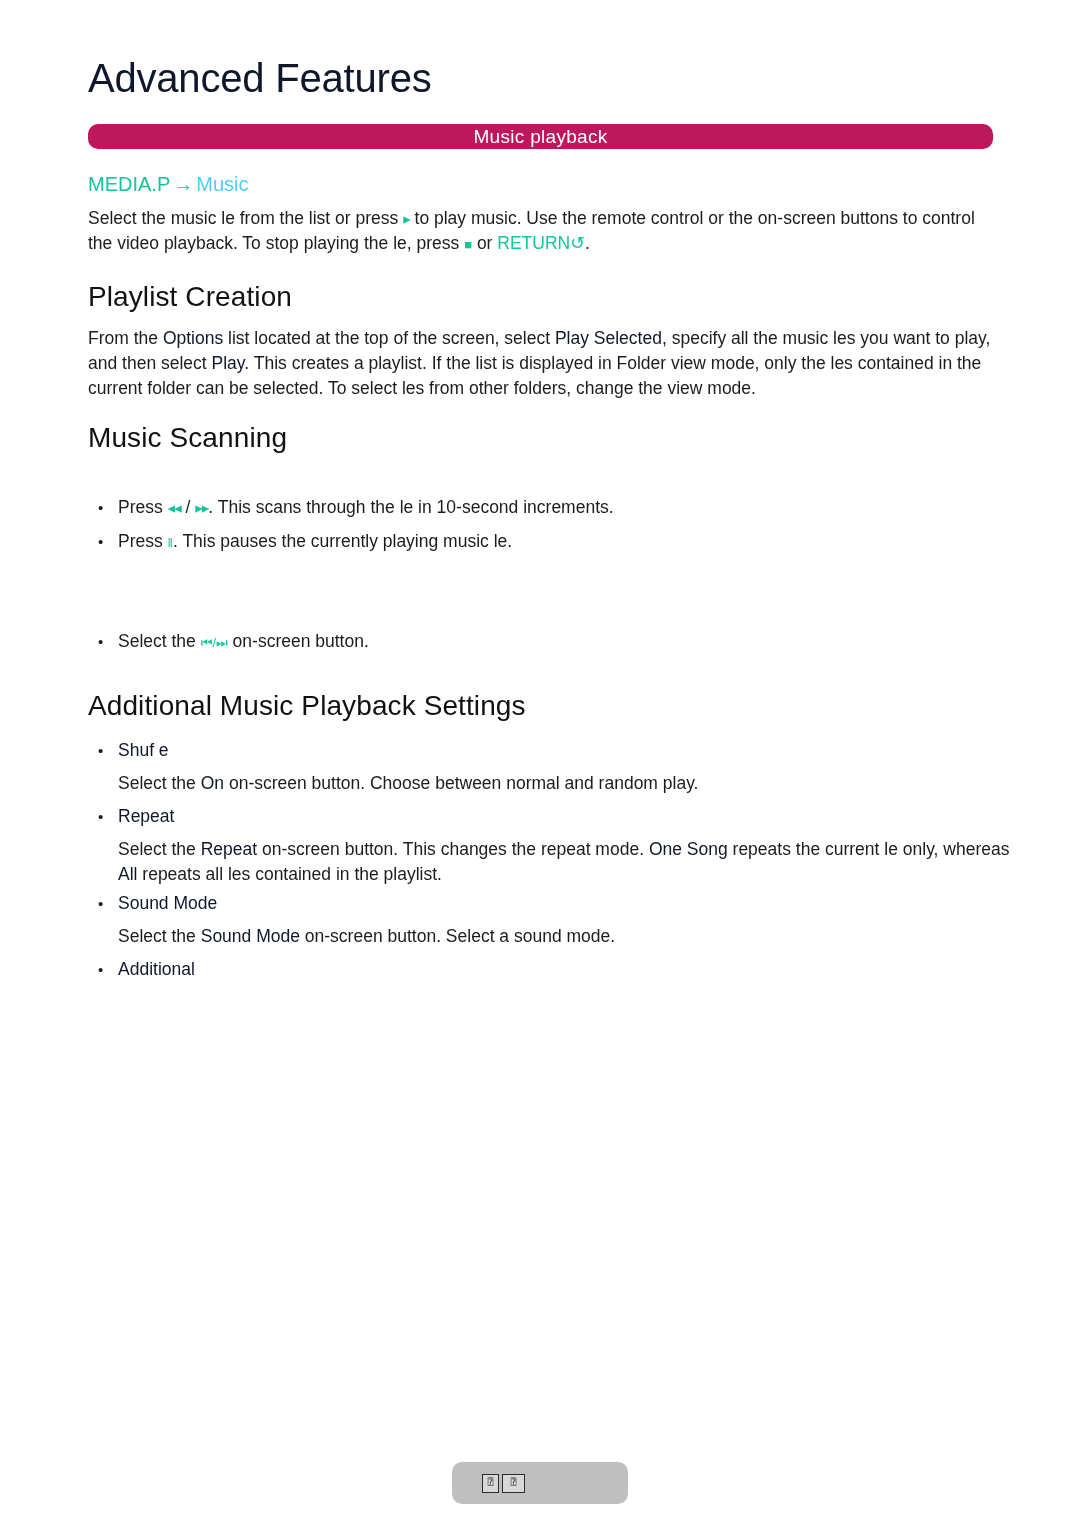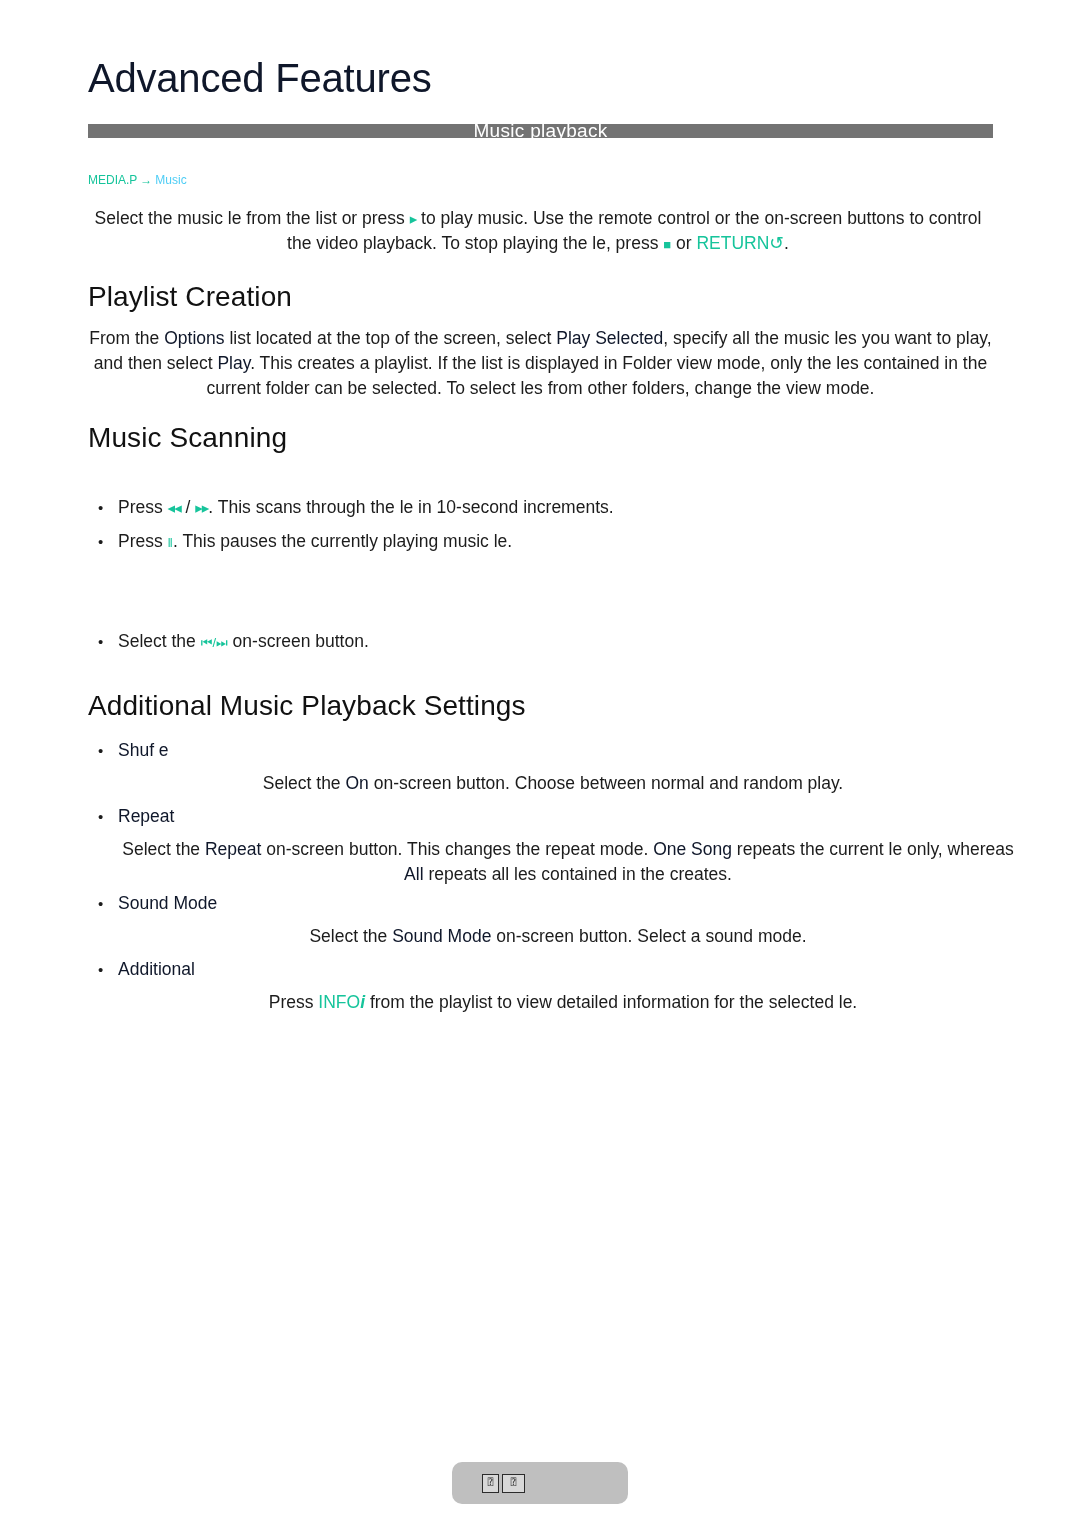--- a/index.html
+++ b/index.html
@@ -35,49 +35,50 @@
     color: #0f172a;
     line-height: 1.1;
   }
 
   
   .section-bar {
     position: absolute;
     left: 88px;
     top: 124px;
     width: 905px;
-    height: 14px;
-    background: #737373;
+    height: 25px;
+    background: #be185d;
     color: #ffffff;
     font-size: 19px;
     display: flex;
     align-items: center;
     justify-content: center;
     letter-spacing: 0.3px;
+    border-radius: 10px;
   }
 
   
   .breadcrumb {
     position: absolute;
     left: 88px;
     top: 173px;
-    font-size: 12px;
+    font-size: 20px;
     white-space: nowrap;
   }
   .bc-media { color: #16c49b; }
   .bc-arrow { color: #16c49b; padding: 0 3px; }
   .bc-music { color: #4ecdf5; }
 
   
   .para {
     position: absolute;
     font-size: 17.5px;
     line-height: 25px;
     color: #1c1c1c;
-    text-align: center;
+    text-align: left;
   }
 
   
   .h2 {
     position: absolute;
     left: 88px;
     font-size: 28px;
     font-weight: 400;
     color: #111111;
     letter-spacing: 0.1px;
@@ -200,34 +201,31 @@
 
   <div class="sub-bullet cy" style="left:96px; top:738px;">Shuf e</div>
 
   <div class="para" style="left:118px; top:771px; width:870px;">
     <span>Select the </span><span class="cy">On</span><span> on-screen button. Choose between normal and random play.</span>
   </div>
 
   <div class="sub-bullet cy" style="left:96px; top:804px;">Repeat</div>
 
   <div class="para" style="left:118px; top:837px; width:900px;">
-    <span>Select the </span><span class="cy">Repeat</span><span> on-screen button. This changes the repeat mode. </span><span class="cy">One Song</span><span> repeats the current  le only, whereas </span><span class="cy">All</span><span> repeats all  les contained in the creates.</span>
+    <span>Select the </span><span class="cy">Repeat</span><span> on-screen button. This changes the repeat mode. </span><span class="cy">One Song</span><span> repeats the current  le only, whereas </span><span class="cy">All</span><span> repeats all  les contained in the playlist.</span>
   </div>
 
   <div class="sub-bullet cy" style="left:96px; top:891px;">Sound Mode</div>
 
   <div class="para" style="left:118px; top:924px; width:880px;">
     <span>Select the </span><span class="cy">Sound Mode</span><span> on-screen button. Select a sound mode.</span>
   </div>
 
   <div class="sub-bullet cy" style="left:96px; top:957px;">Additional</div>
 
-  <div class="para" style="left:118px; top:990px; width:890px;">
-    <span>Press </span><span class="tl">INFO</span><span class="info-i">i</span><span> from the playlist to view detailed information for the selected  le.</span>
-  </div>
 
   <div class="footer-pill">
     <div class="tofu-wrap">
       <div class="tofu">⍰</div>
       <div class="tofu wide">⍰</div>
     </div>
   </div>
 
 </div>
 

